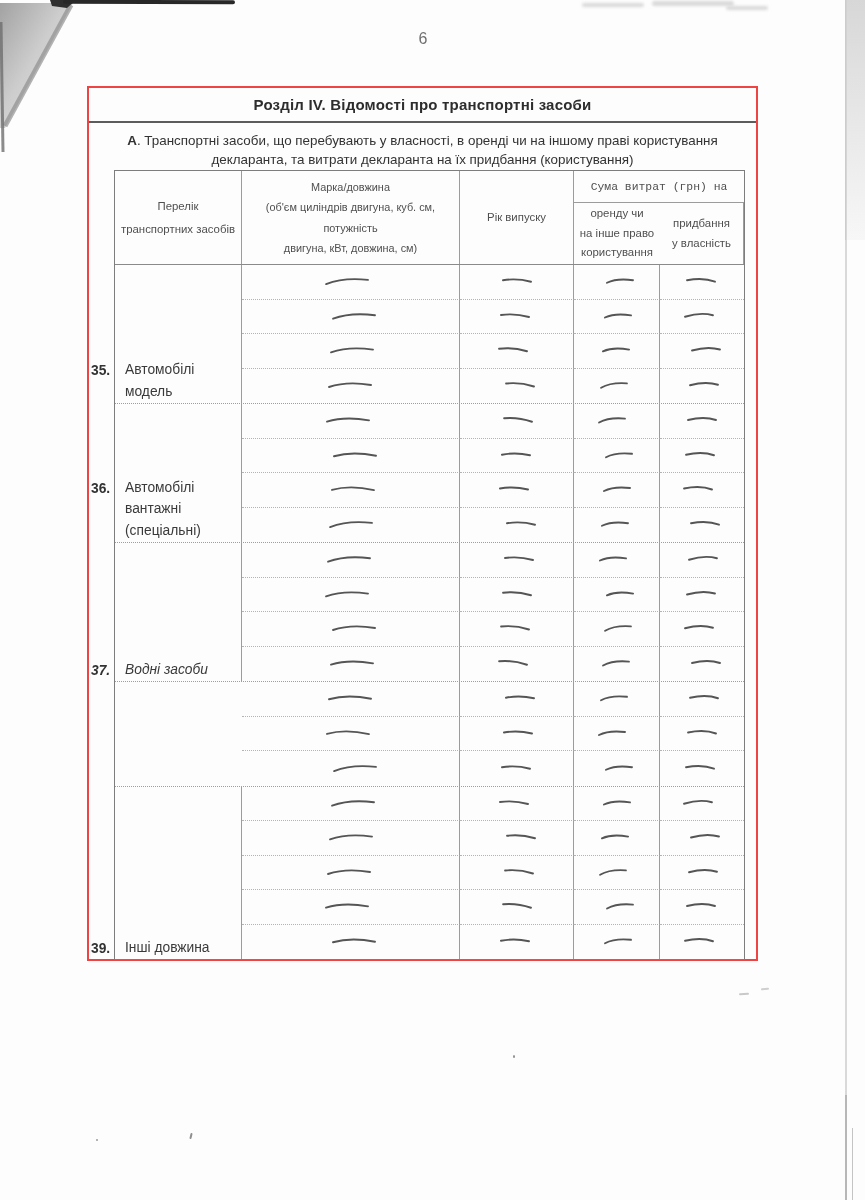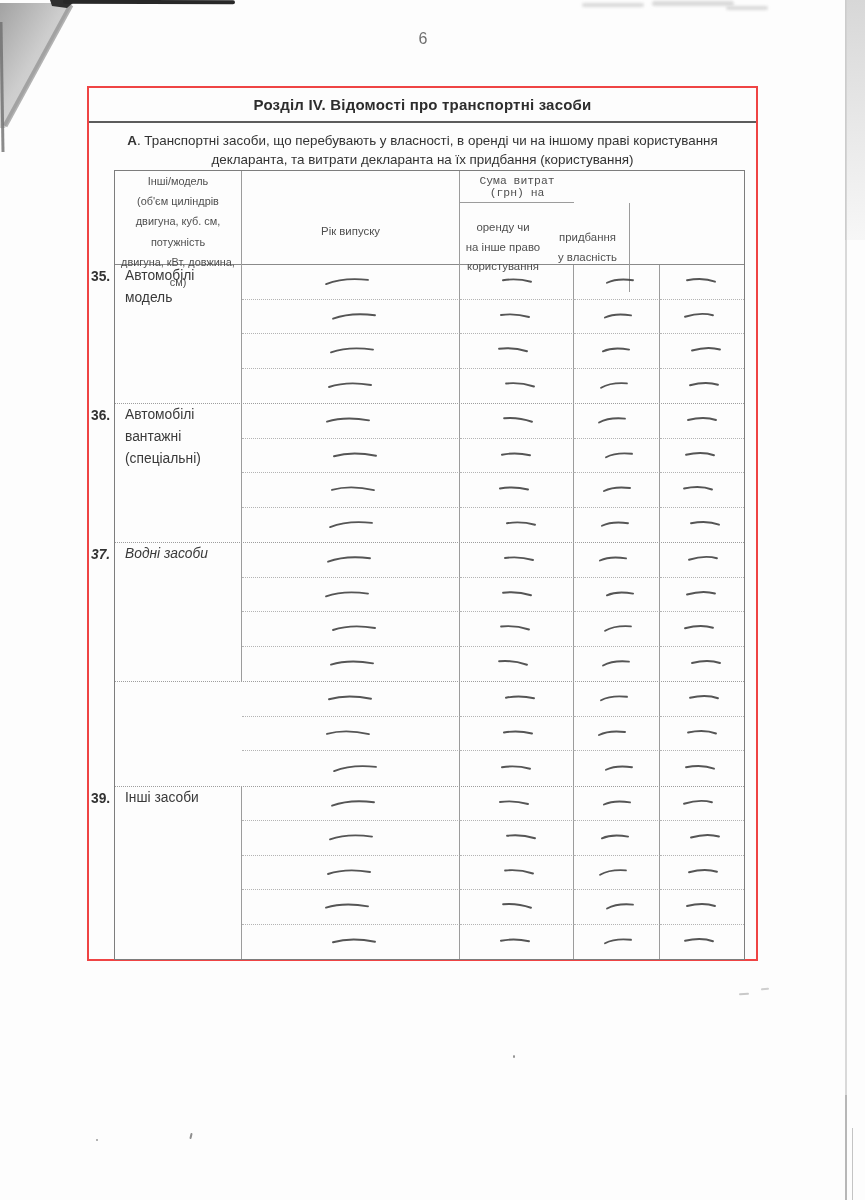--- a/index.html
+++ b/index.html
@@ -53,21 +53,21 @@
   .th-sum-wrap{display:flex;flex-direction:column;border-right:none;padding:0;line-height:normal;}
   .th-sum-top{height:31px;border-bottom:1px solid #9c9c9c;display:flex;align-items:center;
               justify-content:center;width:100%;font-family:Liberation Mono, monospace;}
   .th-sum-bottom{flex:1;display:grid;grid-template-columns:86px 84px;width:100%;}
   .th-sub{display:flex;flex-direction:column;align-items:center;justify-content:center;
           line-height:1.75;}
   .th-buy{border-right:1px solid #9c9c9c;}
 
   .group{display:grid;grid-template-columns:127px 218px 114px 86px 84px;position:relative;}
   .gsep{border-bottom:1px dotted #9e9e9e;}
-  .lbl-cell{grid-column:1;border-right:1px solid #9c9c9c;display:flex;align-items:flex-start;
+  .lbl-cell{grid-column:1;border-right:1px solid #9c9c9c;display:flex;align-items:flex-end;
             padding-left:10px;font-size:13.8px;color:#3a3a3a;}
   .lbl{position:relative;line-height:1.58;}
   .num{position:absolute;left:-34px;top:1px;width:28px;font-weight:bold;color:#333;
        font-size:13.8px;}
   .cell{display:flex;align-items:center;justify-content:center;}
   .c-make,.c-year,.c-buy{border-right:1px solid #9c9c9c;}
   .rb{border-bottom:1px dotted #b4b4b4;}
   .dash-svg path{stroke:#3e3e3e;stroke-width:1.9;fill:none;stroke-linecap:round;opacity:.88;}
 </style>
 </head>
@@ -103,22 +103,26 @@
   <div id="speck5" class="artifact" style="position:absolute;"></div>
 
   <div id="page-number">6</div>
 
   <div id="form-box">
     <div id="section-title">Розділ IV. Відомості про транспортні засоби</div>
     <div id="section-subtitle"><b>А</b><span>. Транспортні засоби, що перебувають у власності, в оренді чи на іншому праві користування декларанта, та витрати декларанта на їх придбання (користування)</span></div>
 
     <div id="tbl">
       <div class="thead">
+        <div class="th">
+          <span>Перелік</span>
+          <span>транспортних засобів</span>
+        </div>
         <div class="th th-make">
-          <span>Інші/модель</span>
+          <span>Марка/довжина</span>
           <span>(об'єм циліндрів двигуна, куб. см, потужність</span>
           <span>двигуна, кВт, довжина, см)</span>
         </div>
         <div class="th">
           <span>Рік випуску</span>
         </div>
         <div class="th th-sum-wrap">
           <div class="th-sum-top">Сума витрат (грн) на</div>
           <div class="th-sum-bottom">
             <div class="th-sub">
@@ -446,21 +450,21 @@
               </svg>
             </div>
             <div class="cell c-rent" style="grid-area: 3 / 5;">
               <svg class="dash-svg" width="32" height="11" viewBox="0 0 32 11" style="transform:translateX(-2px) rotate(3deg)">
                 <path d="M2,5 Q18,1 30,5"></path>
               </svg>
             </div>
           </div>
           <div class="group" style="grid-template-rows: repeat(5, 34.5px);">
             <div class="lbl-cell" style="grid-row: 1 / span 5;">
-              <div class="lbl"><span class="num">39.</span><span>Інші засоби</span></div>
+              <div class="lbl"><span class="num">39.</span><span>Інші довжина</span></div>
             </div>
             <div class="cell c-make rb" style="grid-area: 1 / 2;">
               <svg class="dash-svg" width="46" height="11" viewBox="0 0 46 11" style="transform:translateX(2px) rotate(-2deg)">
                 <path d="M2,7 Q20,1 44,5"></path>
               </svg>
             </div>
             <div class="cell c-year rb" style="grid-area: 1 / 3;">
               <svg class="dash-svg" width="32" height="11" viewBox="0 0 32 11" style="transform:translateX(-3px) rotate(0deg)">
                 <path d="M2,4 Q16,2 30,6"></path>
               </svg>

